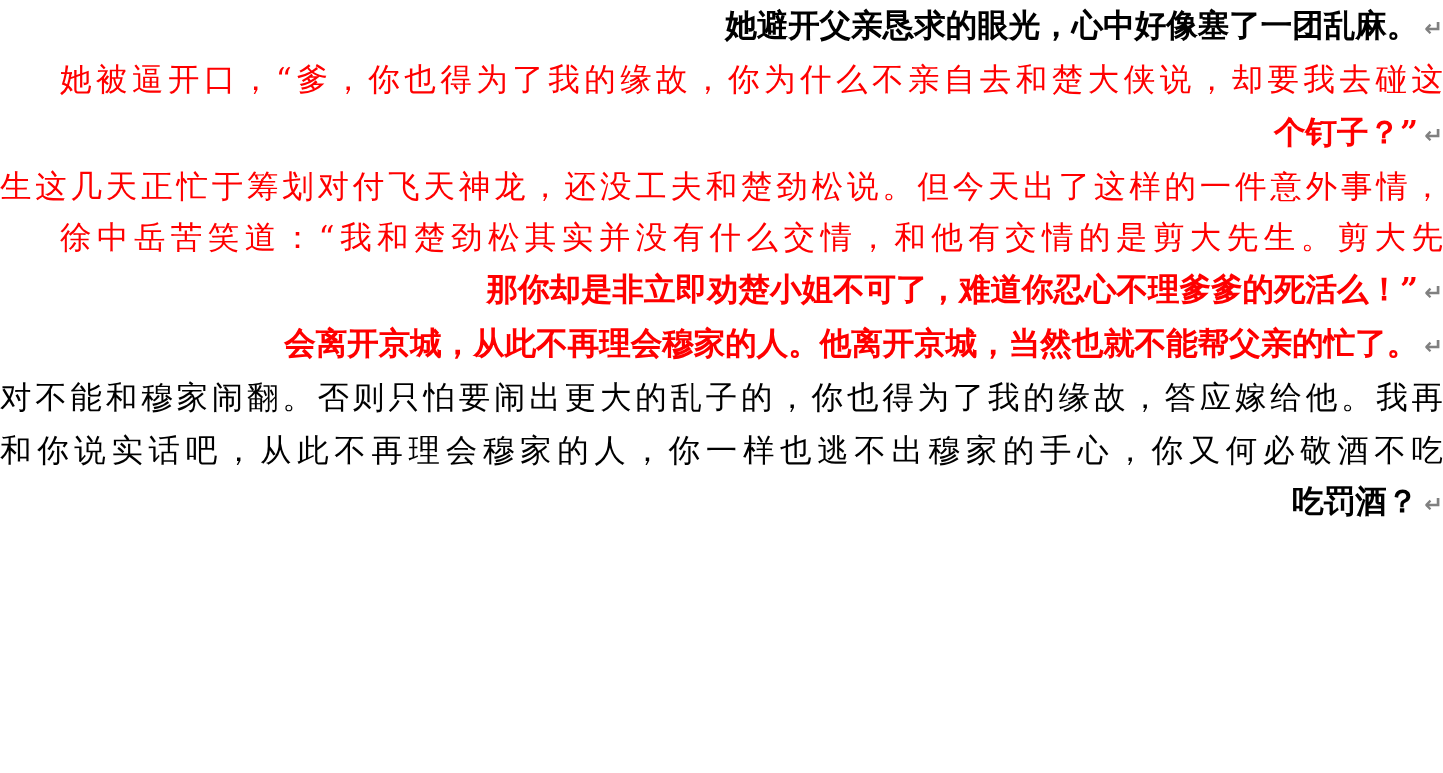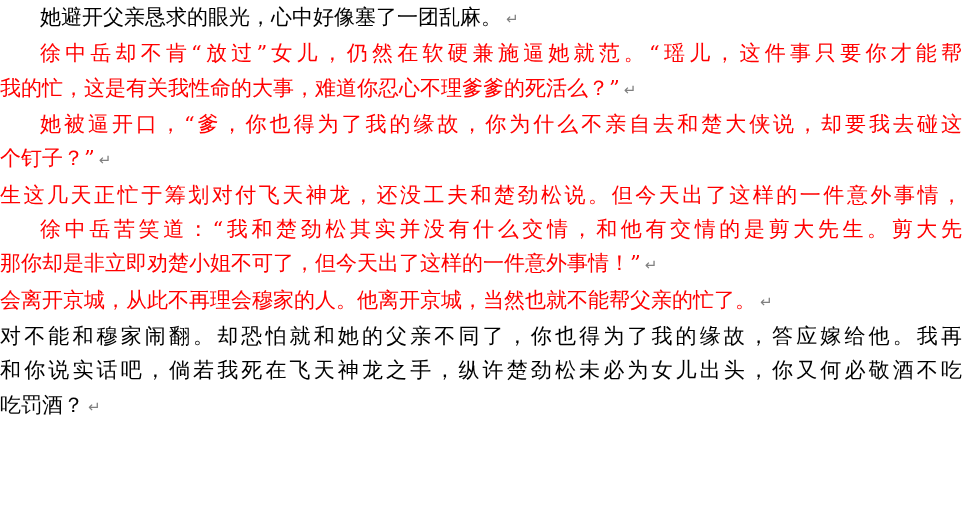--- a/index.html
+++ b/index.html
@@ -27,56 +27,52 @@
     display: block;
     width: 962px;
   }
   
   .full {
     text-align: justify;
     text-align-last: justify;
   }
   
   .indent { text-indent: 40px; }
-  .last { text-align: left; }
+  .last { text-align: right; font-weight: bold; }
   .pmark {
     color: #808080;
     font-size: 15px;
     padding-left: 4px;
     font-family: "DejaVu Sans", "Liberation Sans", sans-serif;
   }
 </style>
 </head>
 <body>
 
 <div class="page">
 
   <p class="para black">
     <span class="line indent last"><span>她避开父亲恳求的眼光，心中好像塞了一团乱麻。</span><span class="pmark">↵</span></span>
   </p>
 
-  <p class="para red">
-    <span class="line indent full"><span>徐中岳却不肯“放过”女儿，仍然在软硬兼施逼她就范。“瑶儿，这件事只要你才能帮</span></span>
-    <span class="line last"><span>我的忙，这是有关我性命的大事，难道你忍心不理爹爹的死活么？”</span><span class="pmark">↵</span></span>
-  </p>
 
   <p class="para red">
     <span class="line indent full"><span>她被逼开口，“爹，你也得为了我的缘故，你为什么不亲自去和楚大侠说，却要我去碰这</span></span>
     <span class="line last"><span>个钉子？”</span><span class="pmark">↵</span></span>
   </p>
 
   <p class="para red">
     <span class="line full"><span>生这几天正忙于筹划对付飞天神龙，还没工夫和楚劲松说。但今天出了这样的一件意外事情，</span></span>
     <span class="line indent full"><span>徐中岳苦笑道：“我和楚劲松其实并没有什么交情，和他有交情的是剪大先生。剪大先</span></span>
-    <span class="line last"><span>那你却是非立即劝楚小姐不可了，但今天出了这样的一件意外事情！”</span><span class="pmark">↵</span></span>
+    <span class="line last"><span>那你却是非立即劝楚小姐不可了，难道你忍心不理爹爹的死活么！”</span><span class="pmark">↵</span></span>
   </p>
 
   <p class="para red">
     <span class="line last"><span>会离开京城，从此不再理会穆家的人。他离开京城，当然也就不能帮父亲的忙了。</span><span class="pmark">↵</span></span>
   </p>
 
   <p class="para black">
-    <span class="line full"><span>对不能和穆家闹翻。却恐怕就和她的父亲不同了，你也得为了我的缘故，答应嫁给他。我再</span></span>
-    <span class="line full"><span>和你说实话吧，倘若我死在飞天神龙之手，纵许楚劲松未必为女儿出头，你又何必敬酒不吃</span></span>
+    <span class="line full"><span>对不能和穆家闹翻。否则只怕要闹出更大的乱子的，你也得为了我的缘故，答应嫁给他。我再</span></span>
+    <span class="line full"><span>和你说实话吧，从此不再理会穆家的人，你一样也逃不出穆家的手心，你又何必敬酒不吃</span></span>
     <span class="line last"><span>吃罚酒？</span><span class="pmark">↵</span></span>
   </p>
 
 </div>
 
 </body></html>

